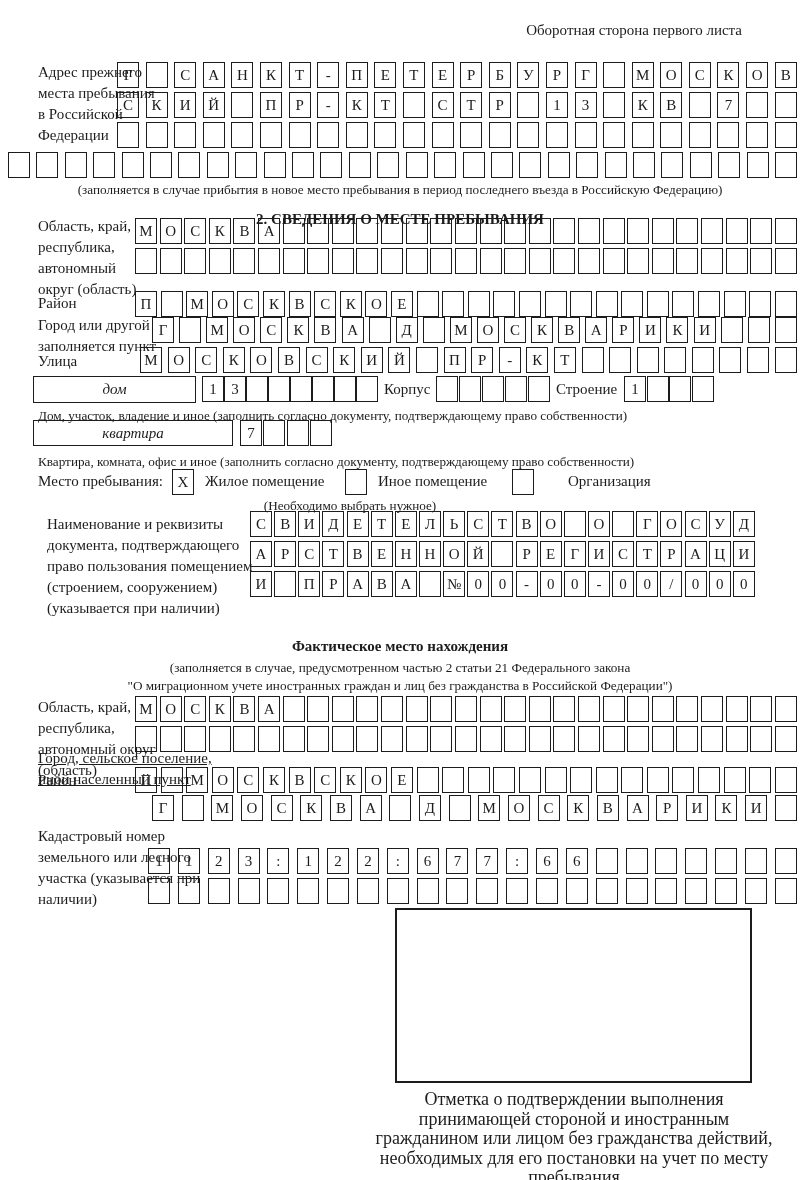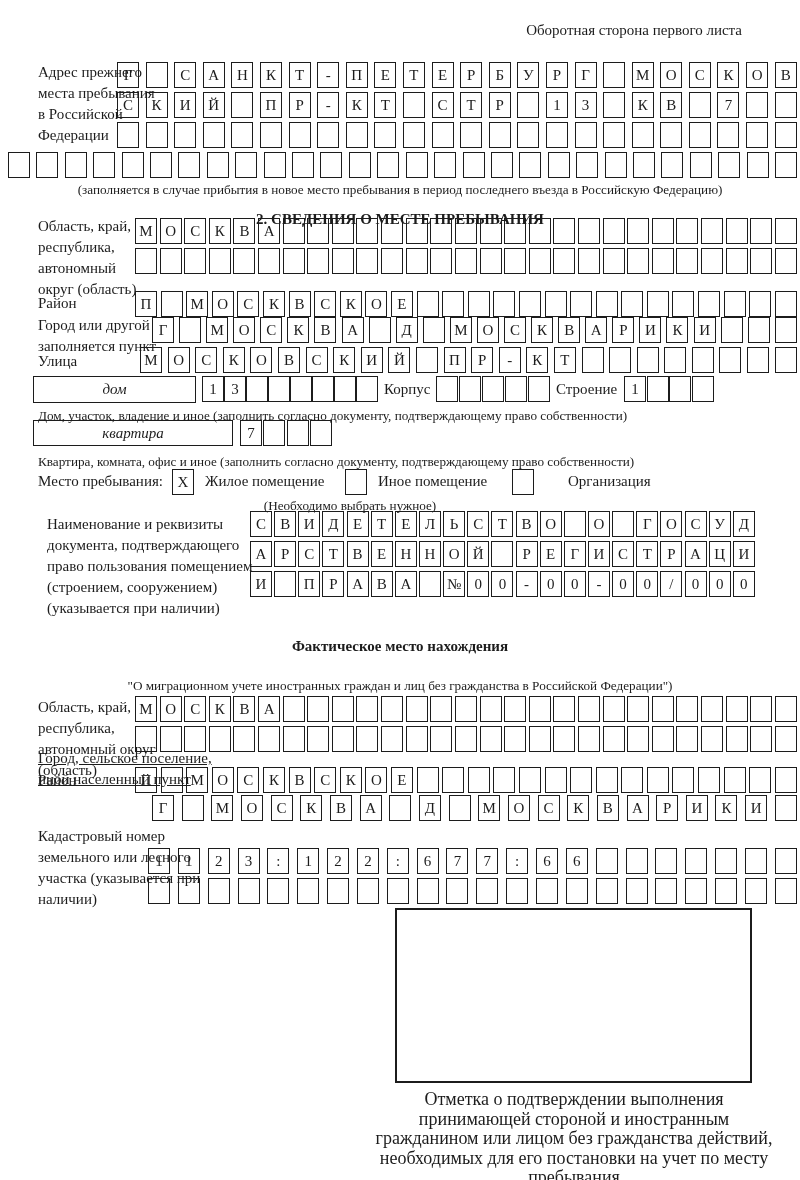--- a/index.html
+++ b/index.html
@@ -395,20 +395,21 @@
       <div class="cell">-</div>
       <div class="cell">0</div>
       <div class="cell">0</div>
       <div class="cell">/</div>
       <div class="cell">0</div>
       <div class="cell">0</div>
       <div class="cell">0</div>
     </div>
 
   <div class="lbl ctr bold" style="top:636px;">Фактическое место нахождения</div>
+  <div class="cap ctr" style="top:659px;">(заполняется в случае, предусмотренном частью 2 статьи 21 Федерального закона</div>
   <div class="cap ctr" style="top:677px;">"О миграционном учете иностранных граждан и лиц без гражданства в Российской Федерации")</div>
 
   <div class="lbl" style="left:38px;top:697px;width:130px;">Область, край, республика, автономный округ (область)</div>
   <div class="row" style="left:135px;top:696px;width:662px;">
       <div class="cell">М</div>
       <div class="cell">О</div>
       <div class="cell">С</div>
       <div class="cell">К</div>
       <div class="cell">В</div>
       <div class="cell">А</div>

